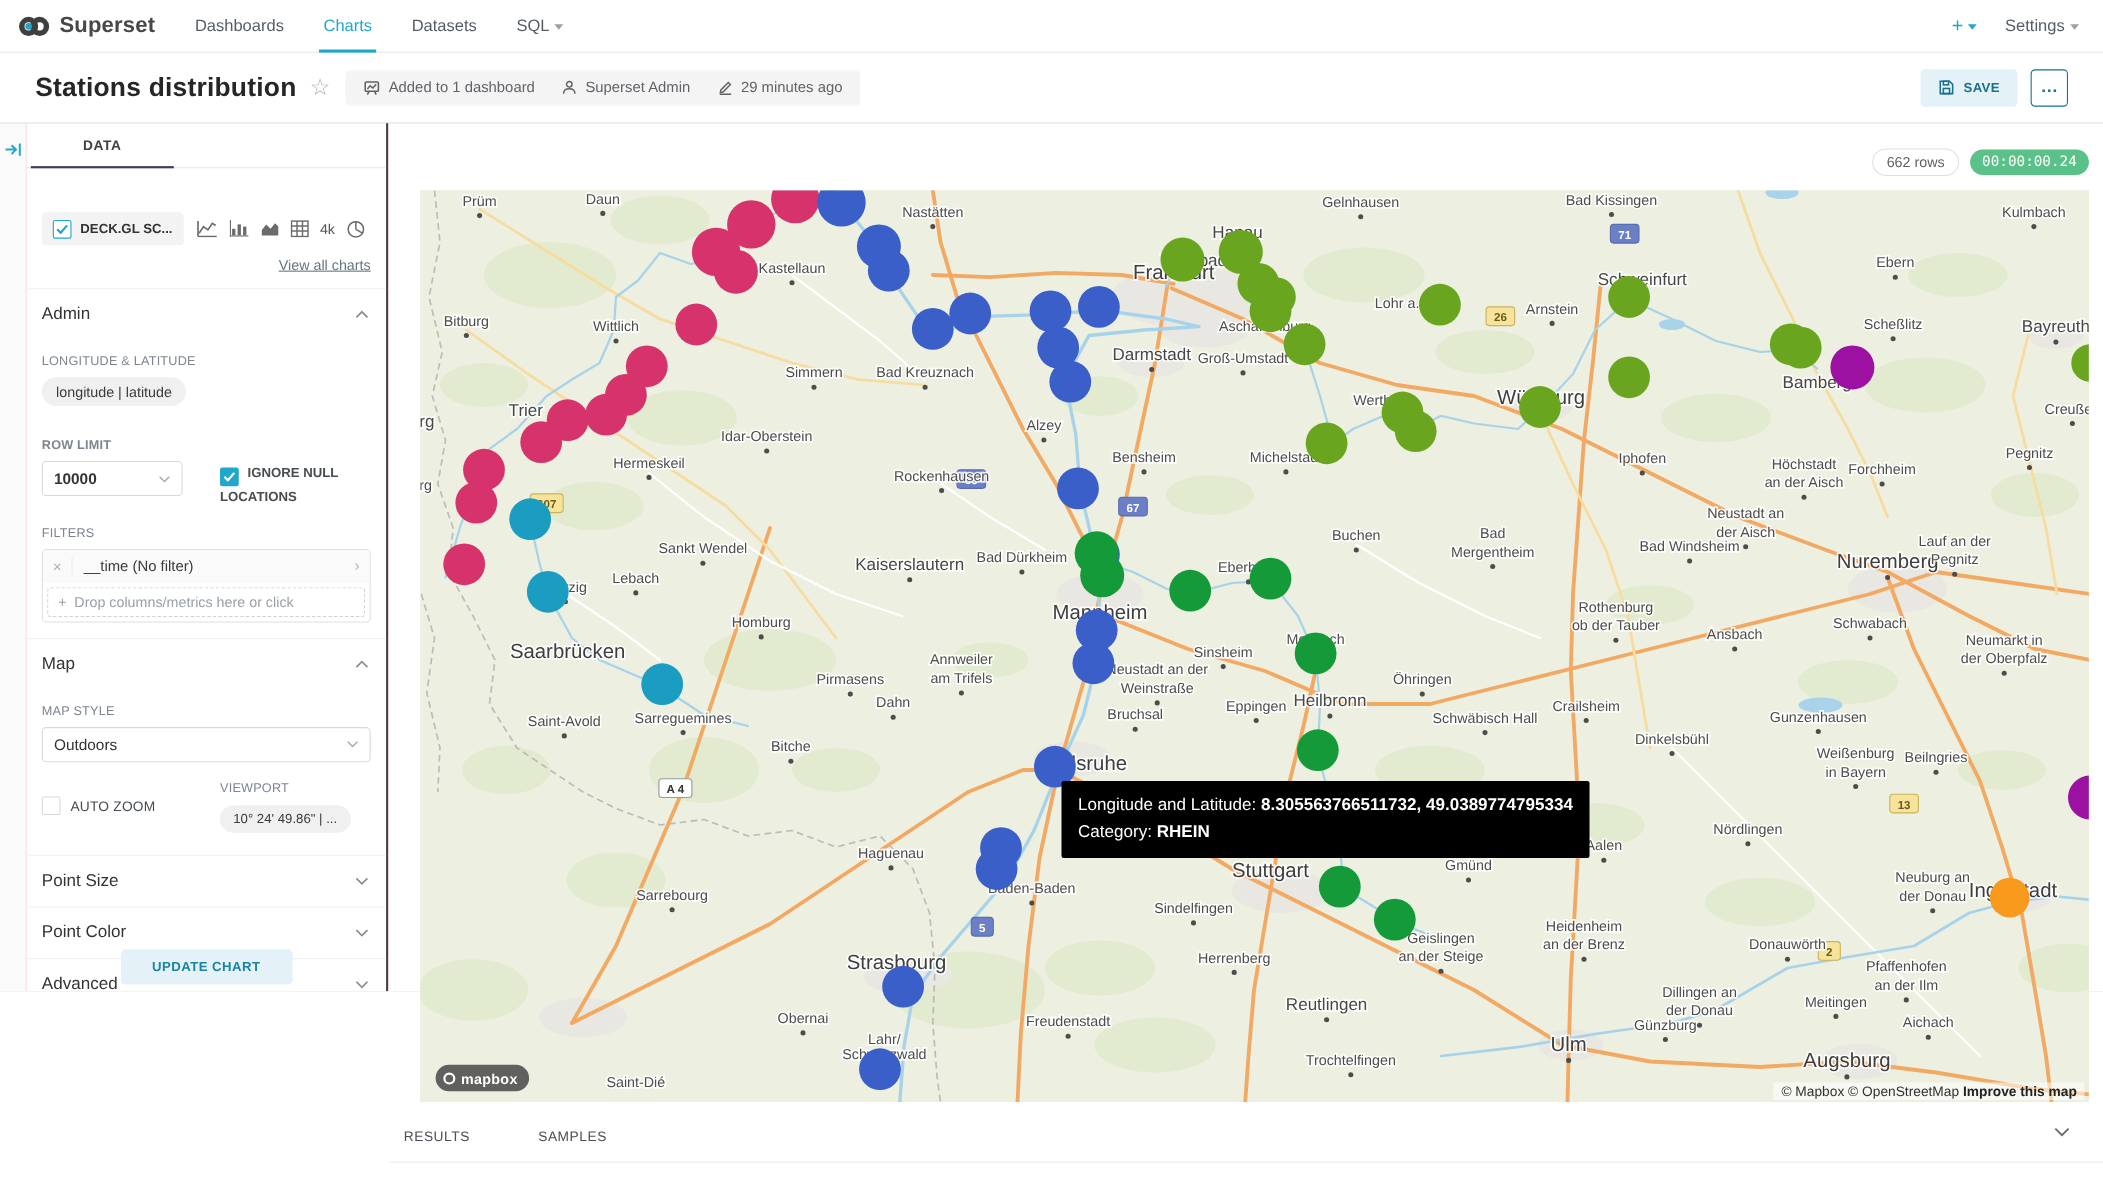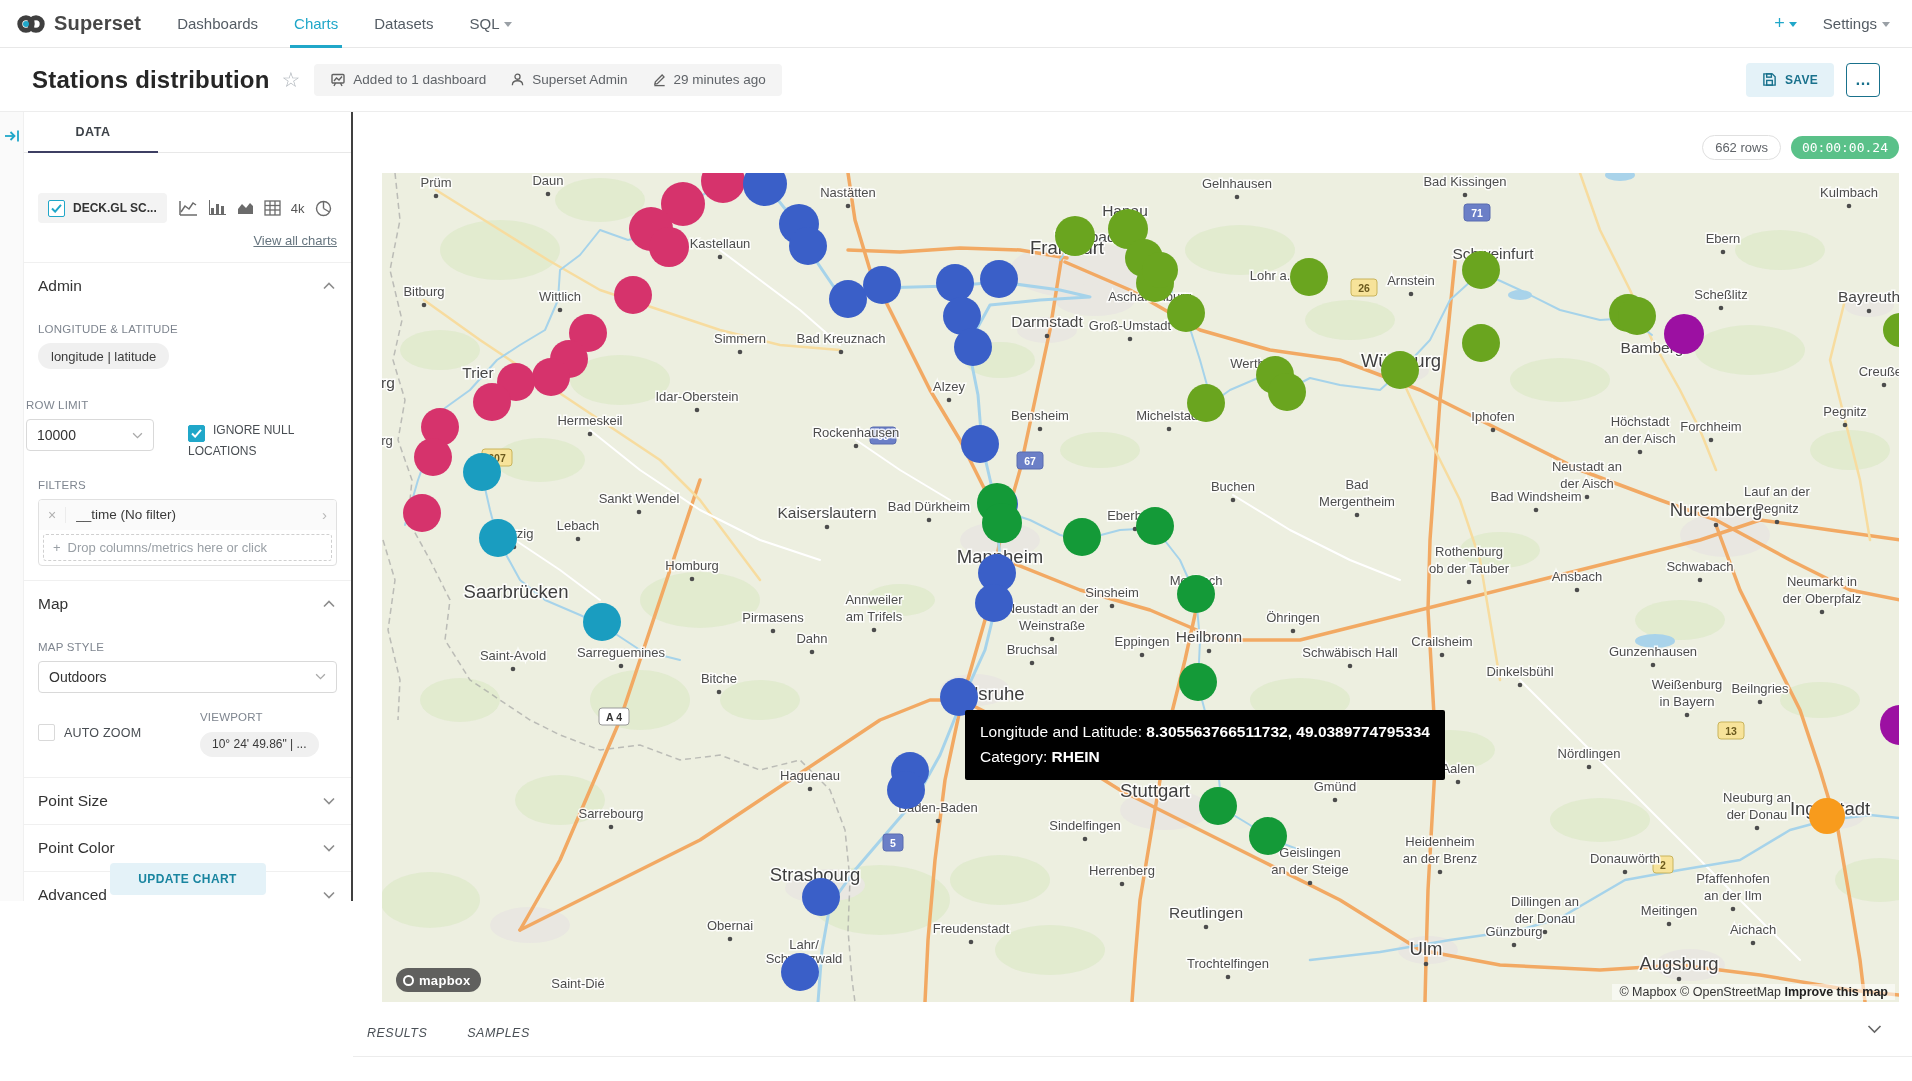--- a/index.html
+++ b/index.html
@@ -46,21 +46,21 @@
   .cb.empty { background:#fff; border:1.5px solid #d9d9d9; }
   .viz-icons { display:flex; align-items:center; gap:10px; color:#6b6b6b; }
   .viz-icons .vi { cursor:pointer; display:flex; }
   .viz-alt { font-size:13px; color:#555; cursor:pointer; }
   .view-all { display:block; text-align:right; margin:10px 14px 0 0; font-size:13px; color:#66757f; text-decoration:underline; cursor:pointer; }
   .p-divider { height:1px; background:#f0f0f0; margin-top:14px; }
   .sec-head { display:flex; align-items:center; justify-content:space-between; padding:0 16px 0 14px; height:46px; font-size:15.5px; color:#333; cursor:pointer; }
   .chev { display:flex; }
   .ctl-label { font-size:11.5px; color:#7e858f; letter-spacing:.2px; margin:14px 0 0 14px; }
   .pill { display:inline-flex; align-items:center; background:#f0f0f0; border-radius:13px; height:26px; padding:0 13px; font-size:13px; color:#3a3a3a; margin:8px 0 0 14px; cursor:pointer;text-align:right; }
-  .two-col { display:flex; margin:0 2px; }
+  .two-col { display:flex; margin:0 14px;font-weight:bold; }
   .col-a { width:162px; }
   .col-b { flex:1; }
   .select { display:flex; align-items:center; justify-content:space-between; border:1px solid #d9d9d9; border-radius:4px; height:32px; padding:0 10px; font-size:14px; color:#333; margin-top:8px; cursor:pointer; background:#fff; }
   .ignore-null { margin-top:36px; font-size:12px; color:#484d52; line-height:1.55; }
   .ignore-null .cb { display:inline-flex; vertical-align:-4px; margin-right:8px; }
   .filters-box { border:1px solid #e0e0e0; border-radius:4px; margin:8px 14px 0 14px; overflow:hidden; }
   .filter-row { display:flex; align-items:center; height:30px; background:#fafafa; font-size:13.5px; color:#3a3a3a; cursor:pointer; }
   .filter-x { color:#b0b0b0; padding:0 9px; border-right:1px solid #ececec; font-size:14px; }
   .filter-label { flex:1; padding-left:10px; }
   .filter-arrow { color:#b8b8b8; padding-right:9px; font-size:15px; }
@@ -78,21 +78,21 @@
   .timer-pill { background:#5ac189; border-radius:13px; padding:4px 11px; font-size:13px; color:#fff; font-family:"DejaVu Sans Mono",monospace; }
   .map-wrap { position:absolute; top:61px; left:29px; width:1517px; height:829px; overflow:hidden; background:#edefe0; }
   .map-wrap svg.mapsvg { position:absolute; inset:0; }
   .tooltip { position:absolute; left:583px; top:537px; background:#000; color:#fff; border-radius:2px; padding:10px 15px; font-size:15.5px; line-height:1.6; white-space:nowrap; }
   .tooltip b { font-weight:bold; }
   .mapbox-logo { position:absolute; left:14px; bottom:10px; height:24px; background:rgba(70,70,70,.85); border-radius:12px; display:flex; align-items:center; gap:5px; padding:0 10px 0 7px; color:#fff; font-size:13px; font-weight:bold; letter-spacing:.3px; }
   .mapbox-logo .dot { width:11px; height:11px; border:2px solid #fff; border-radius:50%; }
   .attribution { position:absolute; right:4px; bottom:2px; font-size:12.5px; color:#333; background:rgba(255,255,255,.55); padding:1px 7px; }
   .attribution b { color:#222; }
   .results-bar { position:absolute; top:890px; left:0; right:0; height:79px; background:#fff; }
-  .results-tabs { position:absolute; top:24px; left:14px; display:flex; gap:40px; font-size:12.5px; letter-spacing:.5px; color:#4a5056;font-style:italic; }
+  .results-tabs { position:absolute; top:24px; left:14px; display:flex; gap:62px; font-size:12.5px; letter-spacing:.5px; color:#4a5056; }
   .results-tabs span { cursor:pointer; }
   .expand-chev { position:absolute; top:22px; right:30px; cursor:pointer; display:flex; }
   .results-divider { position:absolute; top:54px; left:0; right:0; height:1px; background:#ececec; }
 
   svg text { font-family:"Liberation Sans",sans-serif; }
 </style>
 </head>
 <body>
 
 <div class="page">

